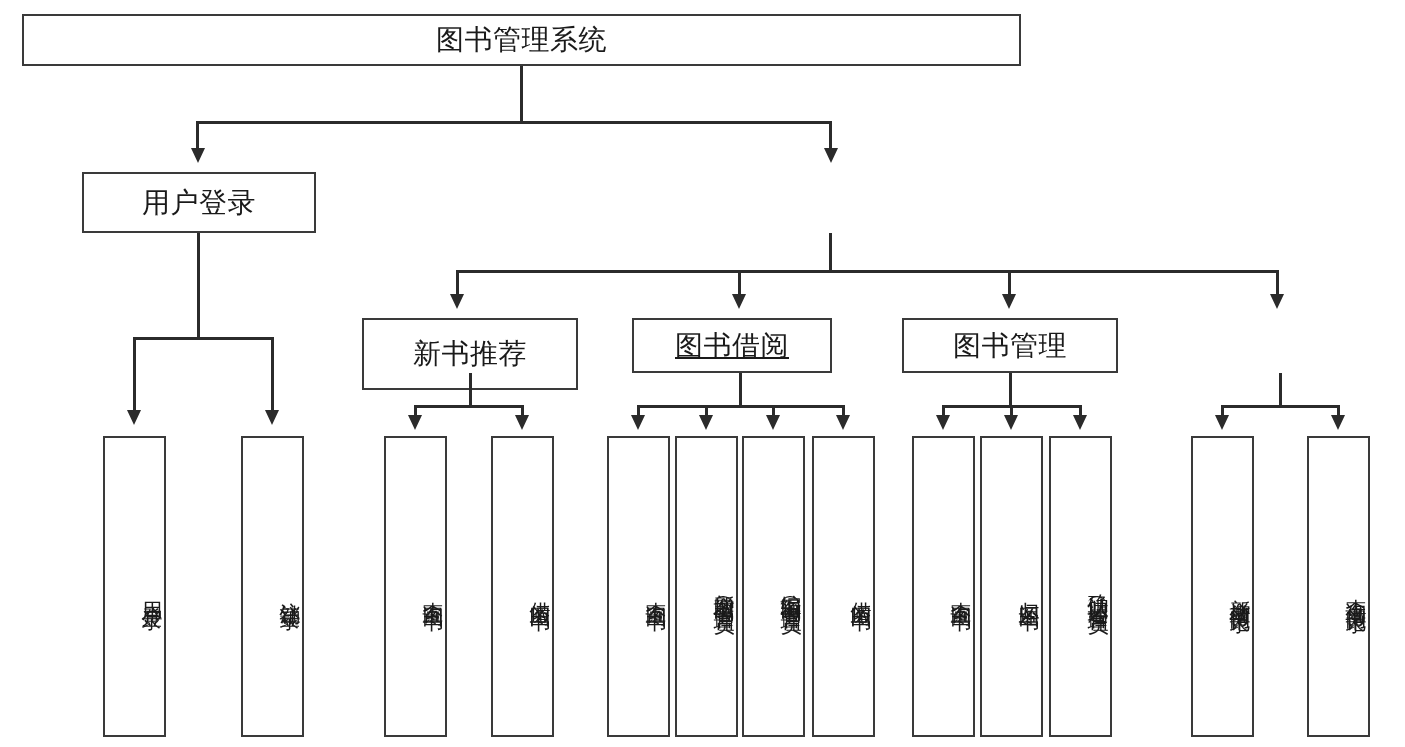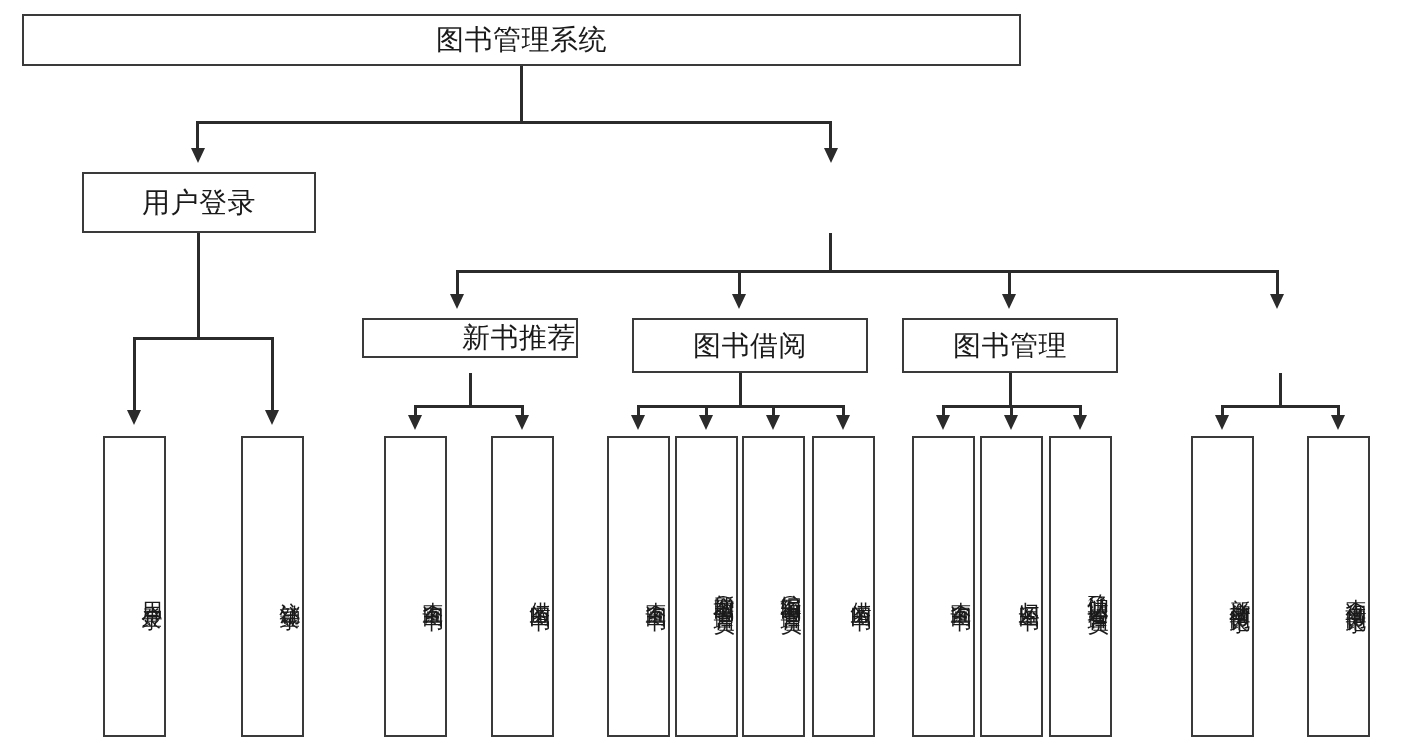--- a/index.html
+++ b/index.html
@@ -113,24 +113,24 @@
   <div class="edge h" style="left:456px; top:270px; width:823px; height:3px;"></div>
   <div class="edge v" style="left:456px; top:270px; width:3px; height:26px;"></div>
   <div class="arrow" style="left:450px; top:294px;"></div>
   <div class="edge v" style="left:738px; top:270px; width:3px; height:26px;"></div>
   <div class="arrow" style="left:732px; top:294px;"></div>
   <div class="edge v" style="left:1008px; top:270px; width:3px; height:26px;"></div>
   <div class="arrow" style="left:1002px; top:294px;"></div>
   <div class="edge v" style="left:1276px; top:270px; width:3px; height:26px;"></div>
   <div class="arrow" style="left:1270px; top:294px;"></div>
 
-  <div class="node horiz" style="left:362px; top:318px; width:216px; height:40px;justify-content:flex-end;">
+  <div class="node horiz" style="left:362px; top:318px; width:216px; height:72px;">
     <span class="lbl">新书推荐</span>
   </div>
-  <div class="node horiz" style="left:632px; top:318px; width:236px; height:55px;">
+  <div class="node horiz" style="left:632px; top:318px; width:200px; height:55px;text-decoration:underline;">
     <span class="lbl">图书借阅</span>
   </div>
   <div class="node horiz" style="left:902px; top:318px; width:216px; height:55px;">
     <span class="lbl">图书管理</span>
   </div>
 
   <div class="edge v" style="left:469px; top:373px; width:3px; height:35px;"></div>
   <div class="edge h" style="left:414px; top:405px; width:110px; height:3px;"></div>
   <div class="edge v" style="left:414px; top:405px; width:3px; height:12px;"></div>
   <div class="arrow" style="left:408px; top:415px;"></div>

